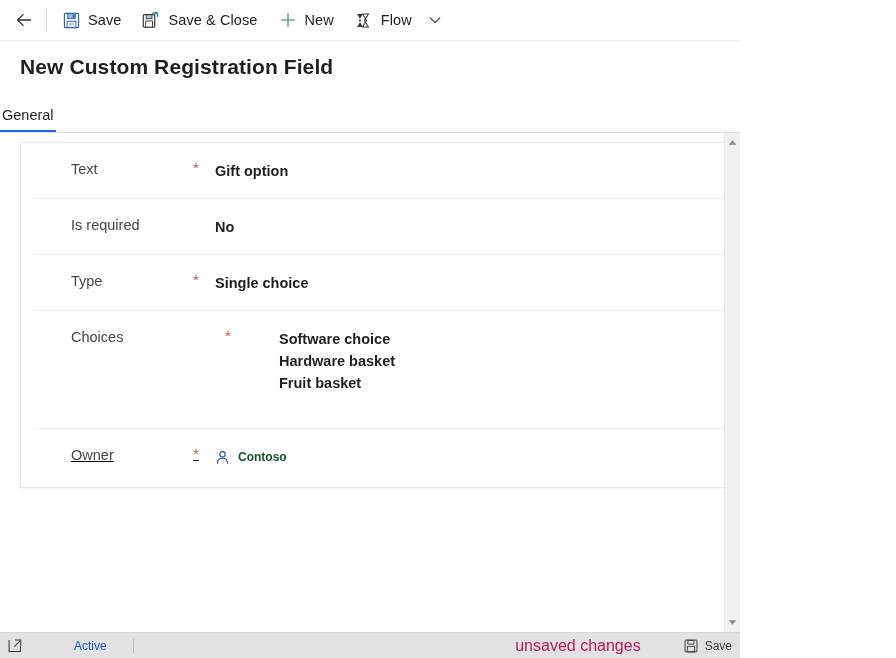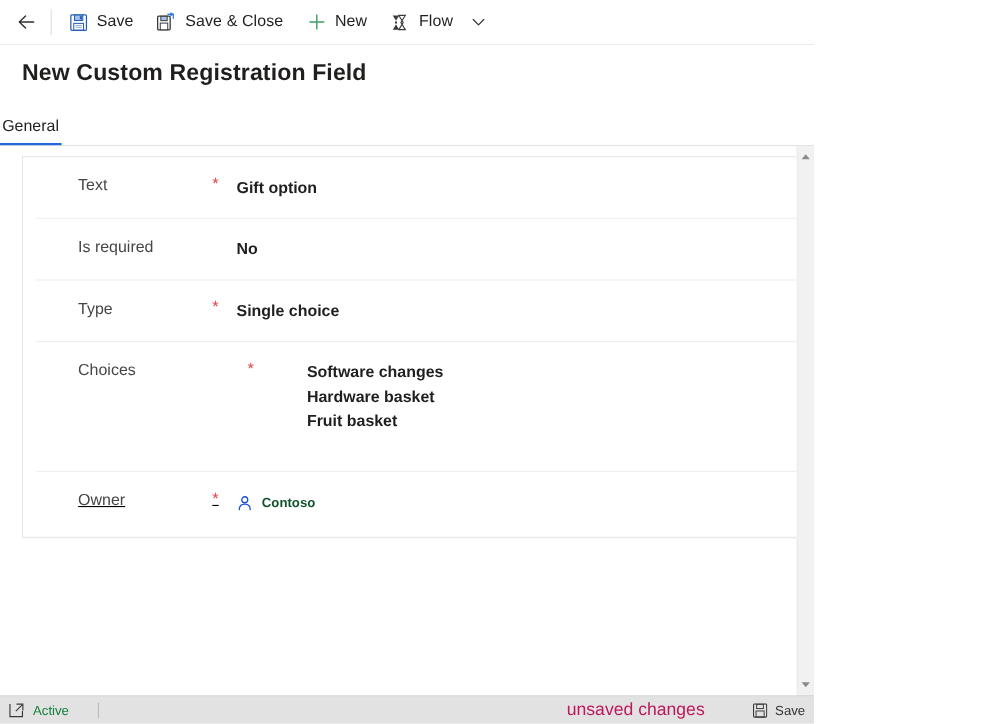--- a/index.html
+++ b/index.html
@@ -199,21 +199,21 @@
     background: #e2e2e2;
     border-top: 1px solid #d6d6d6;
     display: flex;
     align-items: center;
     padding: 0 8px 0 8px;
     font-size: 12px;
     color: #343434;
   }
   .sb-left { display: flex; align-items: center; }
   .sb-popout { width: 22px; display: flex; align-items: center; cursor: pointer; }
-  .sb-status-text { font-size: 12px; color: #15803d; }
+  .sb-status-text { margin-left: 44px; font-size: 12px; color: #1d4ed8; }
   .sb-divider { width: 1px; height: 14px; background: #bcbcbc; margin-left: 26px; }
   .sb-spacer { flex: 1; }
   .sb-unsaved { font-size: 16px; color: #be185d; margin-right: 43px; }
   .sb-save { display: flex; align-items: center; cursor: pointer; }
   .sb-save .ico { margin-right: 7px; display: inline-flex; align-items: center; }
   .sb-save .txt { font-size: 12px; color: #343434; }
 </style>
 </head>
 <body>
 
@@ -315,21 +315,21 @@
         <div class="frow">
           <div class="flabel">Type</div>
           <div class="freq">*</div>
           <div class="fvalue">Single choice</div>
         </div>
 
         <div class="frow tall">
           <div class="flabel">Choices</div>
           <div class="freq">*</div>
           <div class="fvalue">
-            <span class="choice-line">Software changes</span>
+            <span class="choice-line">Software choice</span>
             <span class="choice-line">Hardware basket</span>
             <span class="choice-line">Fruit basket</span>
           </div>
         </div>
 
         <div class="frow">
           <div class="flabel">Owner</div>
           <div class="freq">*</div>
           <div class="fvalue">
             <span class="owner-link">

